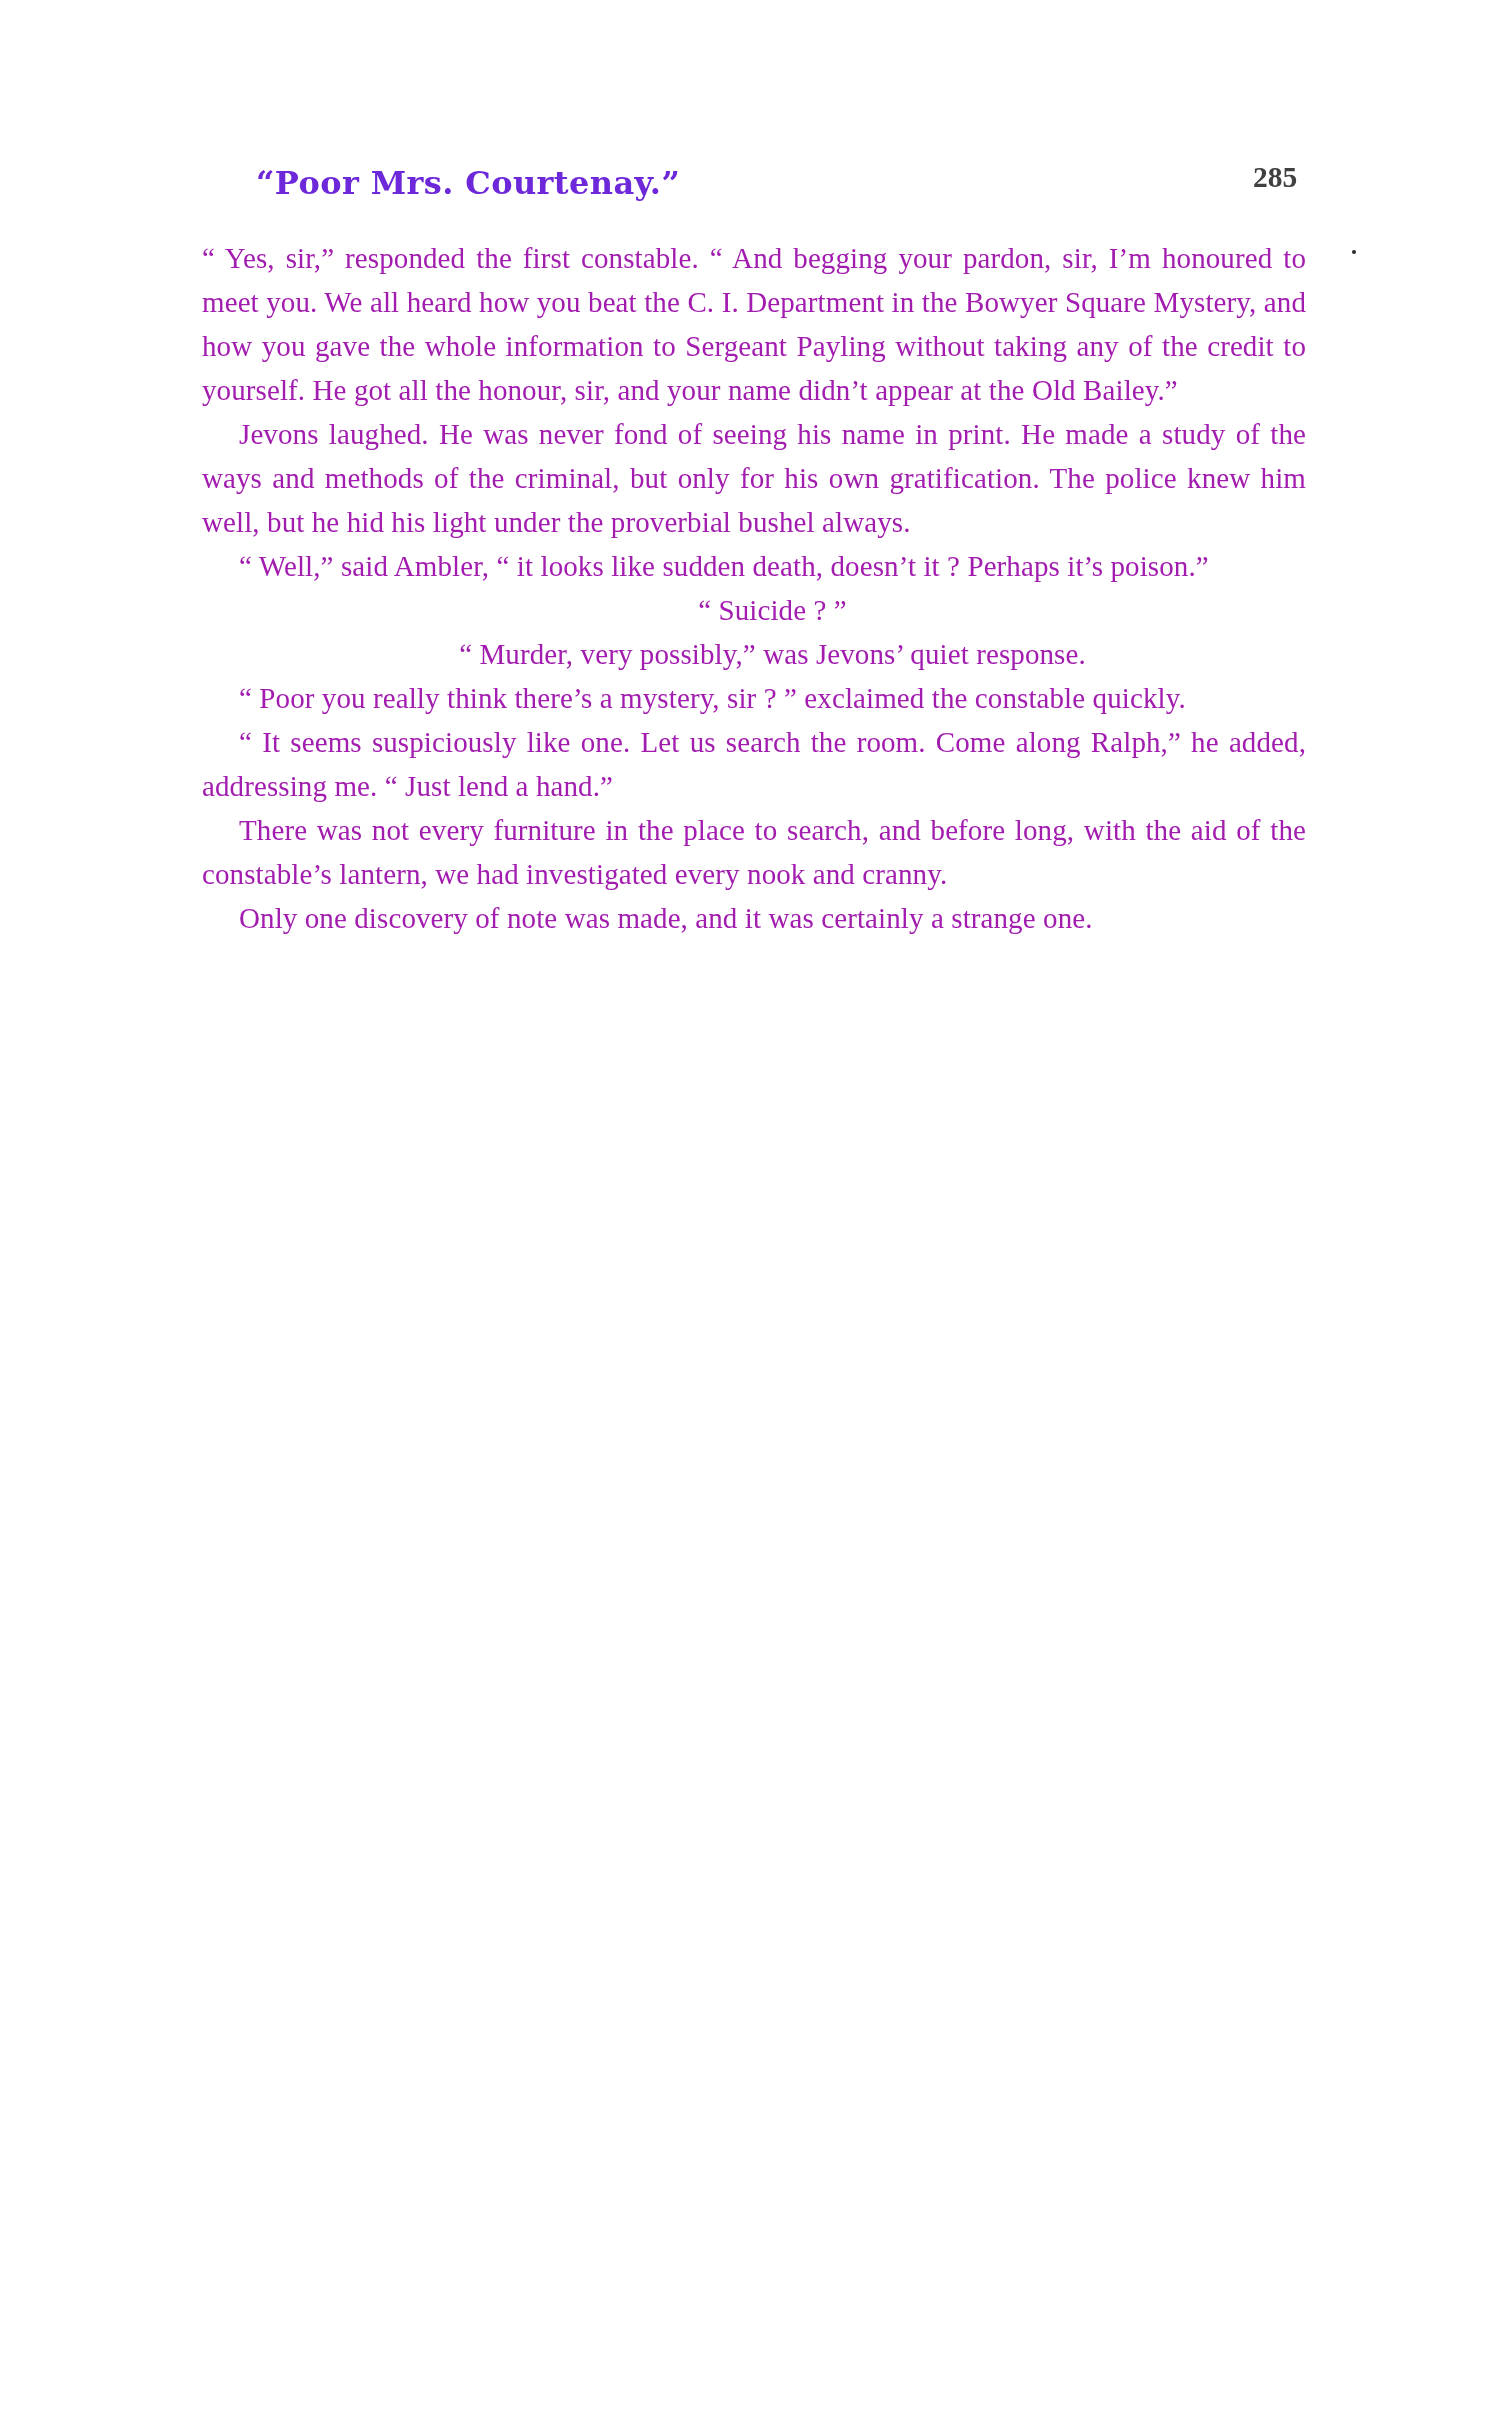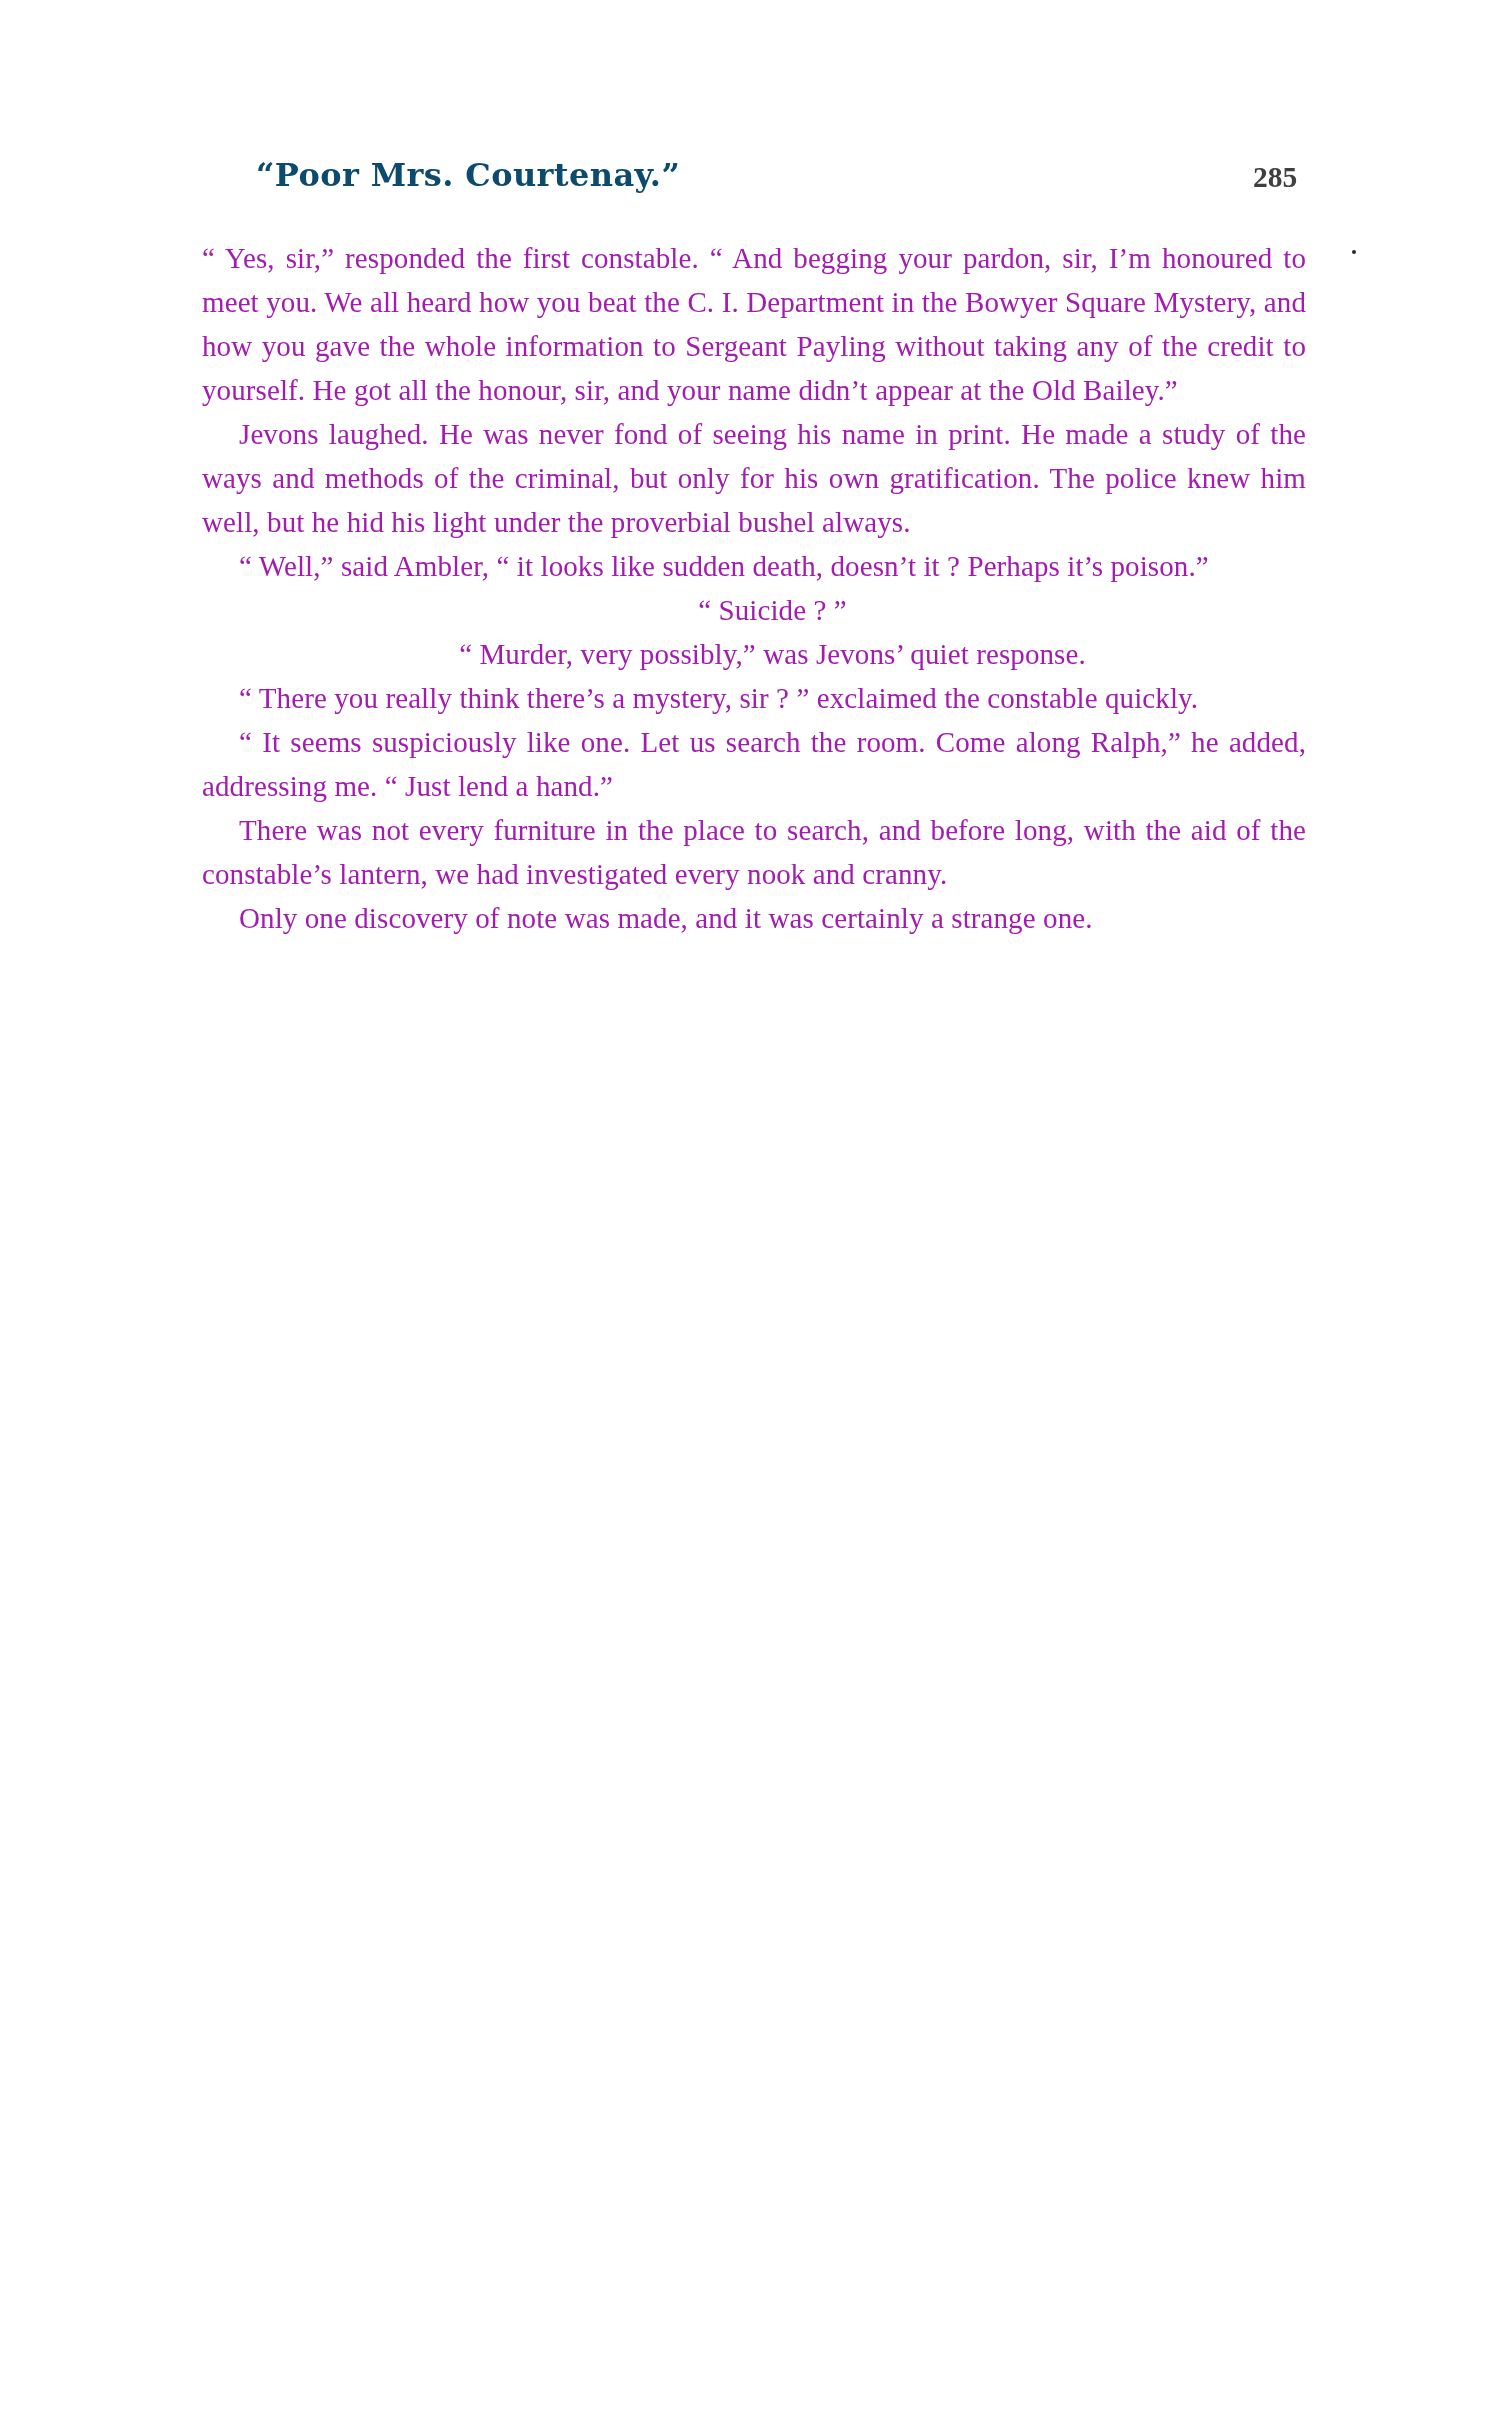--- a/index.html
+++ b/index.html
@@ -30,26 +30,26 @@
     width: 1104px;
   }
   .running-head {
     position: relative;
     height: 61px;
     margin-bottom: 19px;
   }
   .head-title {
     position: absolute;
     left: 54px;
-    top: 0;
+    top: 8px;
     font-family: "DejaVu Serif", serif;
     font-weight: bold;
     font-size: 32px;
     letter-spacing: 0.4px;
-    color: #0c4a6e;
+    color: #6d28d9;
     white-space: nowrap;
   }
   .page-number {
     position: absolute;
     right: 8.7px;
     top: 5.2px;
     font-family: "Liberation Serif", serif;
     font-weight: bold;
     font-size: 29.5px;
     color: #404040;
@@ -94,21 +94,21 @@
       <div class="page-number">285</div>
       <div class="speck"></div>
     </div>
 
     <div class="body-text">
       <p class="noindent">“ Yes, sir,” responded the first constable. “ And begging your pardon, sir, I’m honoured to meet you. We all heard how you beat the C. I. Department in the Bowyer Square Mystery, and how you gave the whole information to Sergeant Payling without taking any of the credit to yourself. He got all the honour, sir, and your name didn’t appear at the Old Bailey.”</p>
       <p class="indent">Jevons laughed. He was never fond of seeing his name in print. He made a study of the ways and methods of the criminal, but only for his own gratification. The police knew him well, but he hid his light under the proverbial bushel always.</p>
       <p class="indent">“ Well,” said Ambler, “ it looks like sudden death, doesn’t it ? Perhaps it’s poison.”</p>
       <p class="indent last-short">“ Suicide ? ”</p>
       <p class="indent last-short">“ Murder, very possibly,” was Jevons’ quiet response.</p>
-      <p class="indent">“ There you really think there’s a mystery, sir ? ” exclaimed the constable quickly.</p>
+      <p class="indent">“ Poor you really think there’s a mystery, sir ? ” exclaimed the constable quickly.</p>
       <p class="indent">“ It seems suspiciously like one. Let us search the room. Come along Ralph,” he added, addressing me. “ Just lend a hand.”</p>
       <p class="indent">There was not every furniture in the place to search, and before long, with the aid of the constable’s lantern, we had investigated every nook and cranny.</p>
       <p class="indent">Only one discovery of note was made, and it was certainly a strange one.</p>
     </div>
 
   </div>
 </div>
 
 
 </body></html>

